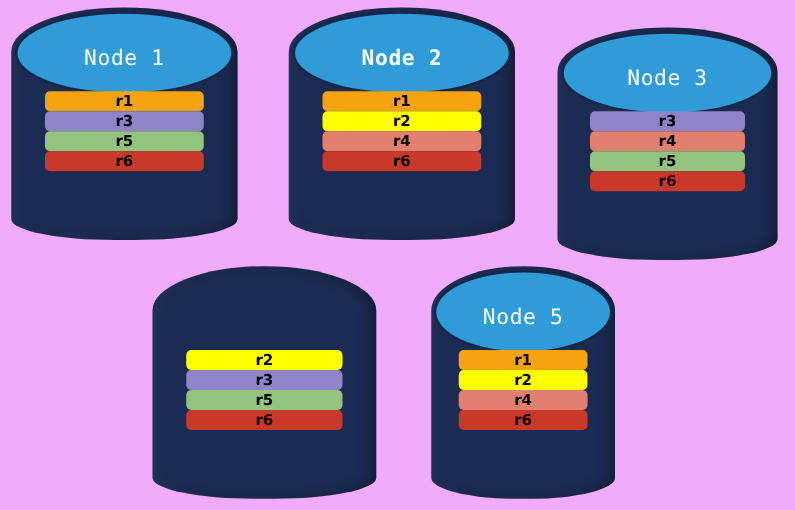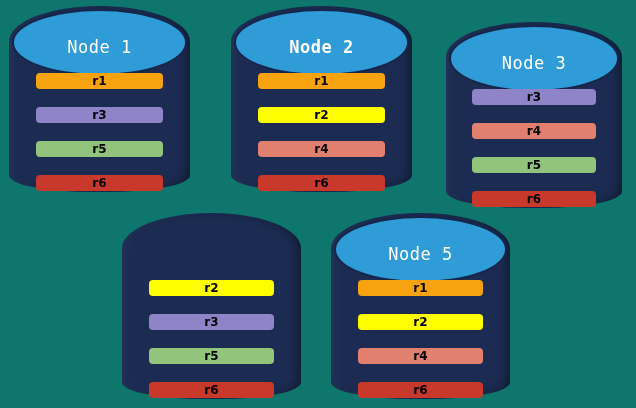--- a/index.html
+++ b/index.html
@@ -69,40 +69,40 @@
   
   .replica-stack {
     position: absolute;
     left: 15%;
     top: 36%;
     width: 70%;
   }
 
   .replica-bar {
     height: 16px;
-    margin-bottom: 18px;
+    margin-bottom: 0;
     border-radius: 4px;
     display: flex;
     align-items: center;
     justify-content: center;
     box-sizing: border-box;
   }
 
   .replica-label {
     color: #000000;
     font-family: "DejaVu Sans", sans-serif;
     font-weight: bold;
     font-size: 12px;
     line-height: 1;
   }
 </style>
 </head>
 <body>
 
-<div id="diagram-canvas" style="background: #0f766e;">
+<div id="diagram-canvas" style="background: #f0abfc;">
     <div class="node" style="left: 9px; top: 6px; width: 181px; height: 186px;">
       <div class="node-body" style="background: rgb(27, 43, 81);"></div>
       <div class="node-top" style="background: rgb(47, 155, 215);">
         <div class="node-label" style="color: rgb(255, 255, 255);">Node  1</div>
       </div>
       <div class="replica-stack">
         <div class="replica-bar" style="background: rgb(247, 163, 16);">
           <span class="replica-label" style="color: rgb(0, 0, 0);">r1</span>
         </div>
         <div class="replica-bar" style="background: rgb(143, 132, 200);">
@@ -166,21 +166,21 @@
           <span class="replica-label" style="color: rgb(0, 0, 0);">r3</span>
         </div>
         <div class="replica-bar" style="background: rgb(146, 196, 125);">
           <span class="replica-label" style="color: rgb(0, 0, 0);">r5</span>
         </div>
         <div class="replica-bar" style="background: rgb(200, 57, 43);">
           <span class="replica-label" style="color: rgb(0, 0, 0);">r6</span>
         </div>
       </div>
     </div>
-    <div class="node" style="left: 331px; top: 213px; width: 179px; height: 186px;">
+    <div class="node" style="left: 345px; top: 213px; width: 147px; height: 186px;">
       <div class="node-body" style="background: rgb(27, 43, 81);"></div>
       <div class="node-top" style="background: rgb(47, 155, 215);">
         <div class="node-label" style="color: rgb(255, 255, 255);">Node  5</div>
       </div>
       <div class="replica-stack">
         <div class="replica-bar" style="background: rgb(247, 163, 16);">
           <span class="replica-label" style="color: rgb(0, 0, 0);">r1</span>
         </div>
         <div class="replica-bar" style="background: rgb(255, 255, 0);">
           <span class="replica-label" style="color: rgb(0, 0, 0);">r2</span>

